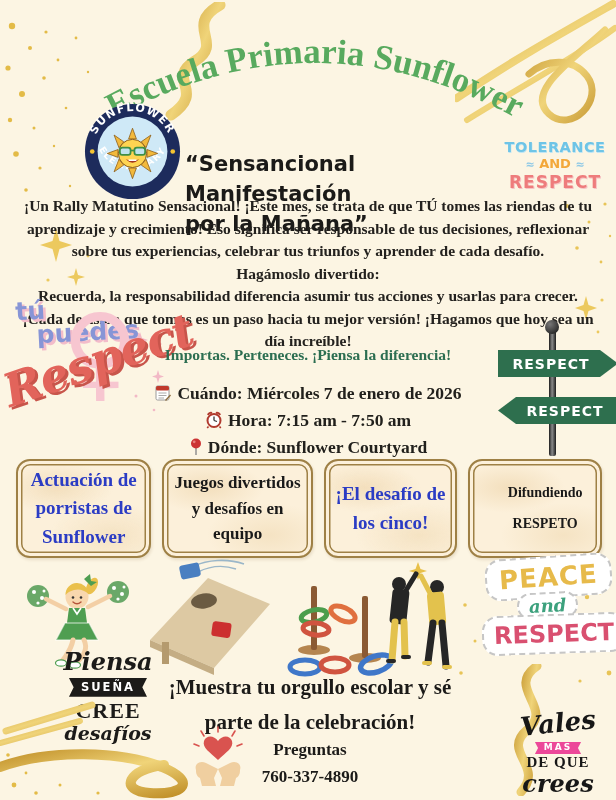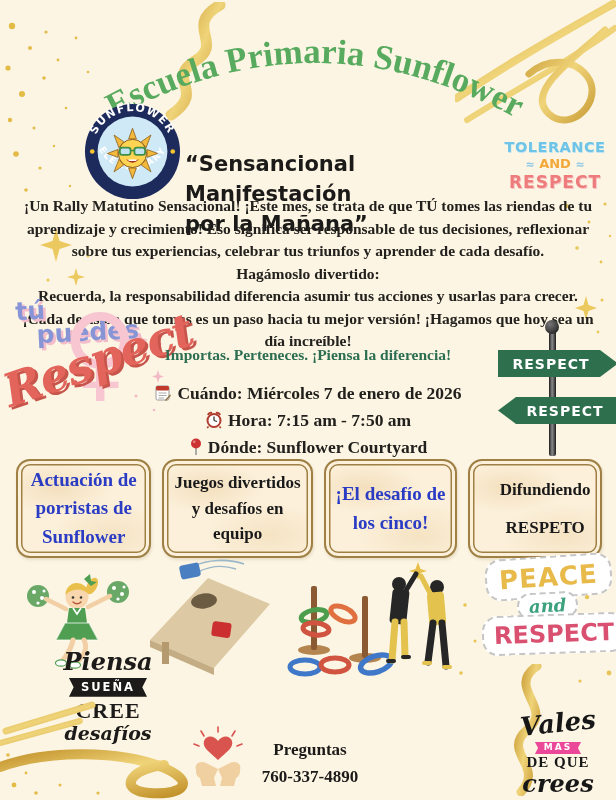--- a/index.html
+++ b/index.html
@@ -72,21 +72,21 @@
   .box{height:99px;border-radius:14px;border:2px solid #9e8045;box-sizing:border-box;
        box-shadow:inset 0 0 0 3px #fcf0da,inset 0 0 0 4.5px #9e8045,1px 2px 3px rgba(120,90,40,.15);
        background-color:#fcf0da;
        background-image:radial-gradient(ellipse 80px 36px at 30% 28%,#f3dfbd 0%,rgba(243,223,189,0) 70%),
                         radial-gradient(ellipse 90px 46px at 72% 78%,#f5e3c3 0%,rgba(245,227,195,0) 70%);
        display:flex;align-items:center;justify-content:center;text-align:center;
        font-weight:bold;padding:6px 8px;}
   .box1{width:137px;font-size:19px;color:#2b3cc4;line-height:1.5;}
   .box2{width:152px;font-size:17px;color:#191919;line-height:1.5;}
   .box3{width:135px;font-size:19px;color:#2b3cc4;line-height:1.5;}
-  .box4{width:135px;font-size:17px;color:#191919;line-height:2.2;padding-left:28px;}
+  .box4{width:135px;font-size:14px;color:#191919;line-height:2.2;padding-left:28px;}
 
   
   .peace{left:482px;top:556px;width:132px;text-align:center;}
   .pill{display:inline-block;background:#fff;border:2px dashed #c6c6c6;border-radius:16px;}
   .peace-1{font-family:"DejaVu Sans",sans-serif;font-weight:bold;font-size:26px;color:#e7ba4a;
            padding:4px 12px;transform:rotate(-4deg);letter-spacing:1px;}
   .peace-2{font-family:"DejaVu Serif",serif;font-style:italic;font-weight:bold;font-size:18px;
            color:#3ca17d;padding:1px 10px;margin-top:-7px;transform:rotate(-3deg);}
   .peace-3{font-family:"DejaVu Sans",sans-serif;font-weight:bold;font-size:24px;color:#d95070;
            padding:4px 10px;margin-top:-5px;transform:rotate(-2deg);}
@@ -441,20 +441,24 @@
     <g fill="#e3bb47">
         <circle cx="14" cy="92" r="2.4"></circle>
         <circle cx="36" cy="100" r="1.8"></circle>
         <circle cx="60" cy="92" r="1.5"></circle>
     <circle cx="8" cy="62" r="1.8"></circle>
         <circle cx="98" cy="100" r="1.6"></circle>
         <circle cx="26" cy="80" r="1.4"></circle>
       </g>
   </svg>
 
+  <div class="abs cta">
+    <div>¡Muestra tu orgullo escolar y sé</div>
+    <div>parte de la celebración!</div>
+  </div>
 
   <svg class="abs" style="left:190px;top:726px" width="56" height="64" viewBox="0 0 56 64">
     <g stroke="#d9534f" stroke-width="1.6" stroke-linecap="round">
       <line x1="14" y1="10" x2="11" y2="5"></line>
         <line x1="28" y1="6" x2="28" y2="1"></line>
         <line x1="42" y1="10" x2="45" y2="5"></line>
       <line x1="9" y1="20" x2="4" y2="18"></line>
         <line x1="47" y1="20" x2="52" y2="18"></line>
     </g>
     <path d="M28,34 C20,26 12,22 14,15 C16,9 24,9 28,15 C32,9 40,9 42,15 C44,22 36,26 28,34 Z" fill="#d9534f"></path>

